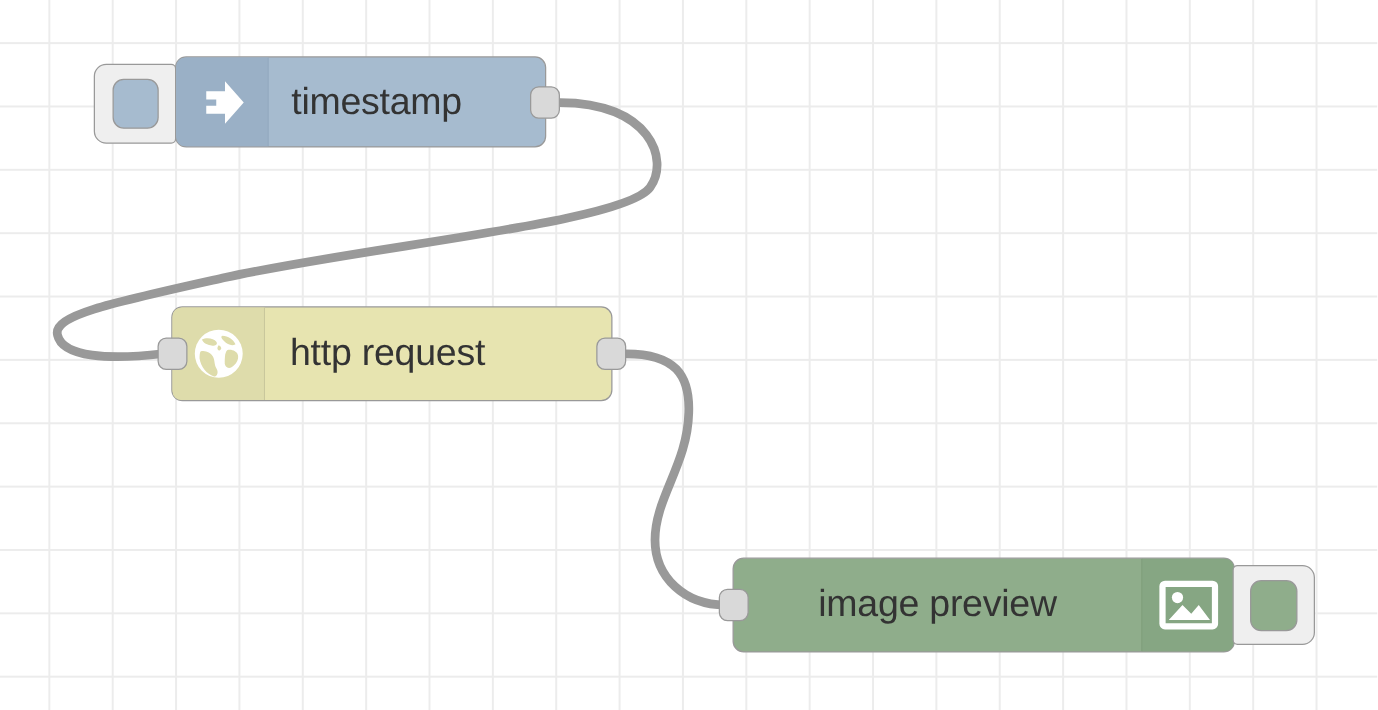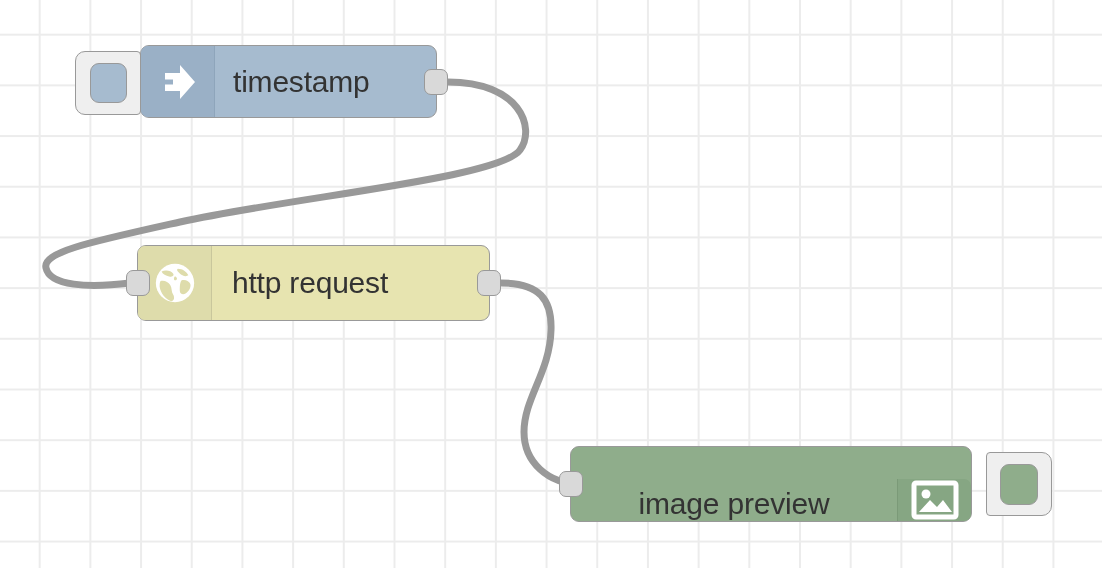--- a/index.html
+++ b/index.html
@@ -116,26 +116,25 @@
   }
   #node-http .icon-box {
     background: #dedcab;
     border-right: 1.5px solid #c9c79c;
     border-radius: 7px 0 0 7px;
   }
   #node-http .node-label { padding-left: 20px; }
 
   
   #node-image {
-    left: 570px;
+    left: 586px;
     top: 446px;
     width: 402px;
     height: 76px;
     background: #8fad8b;
-    align-items: flex-end;
   }
   #node-image .node-label {
     justify-content: center;
     padding-right: 0;
   }
   #node-image .icon-box {
     background: #86a683;
     border-left: 1.5px solid #7b9a78;
     border-radius: 0 7px 7px 0;
   }

